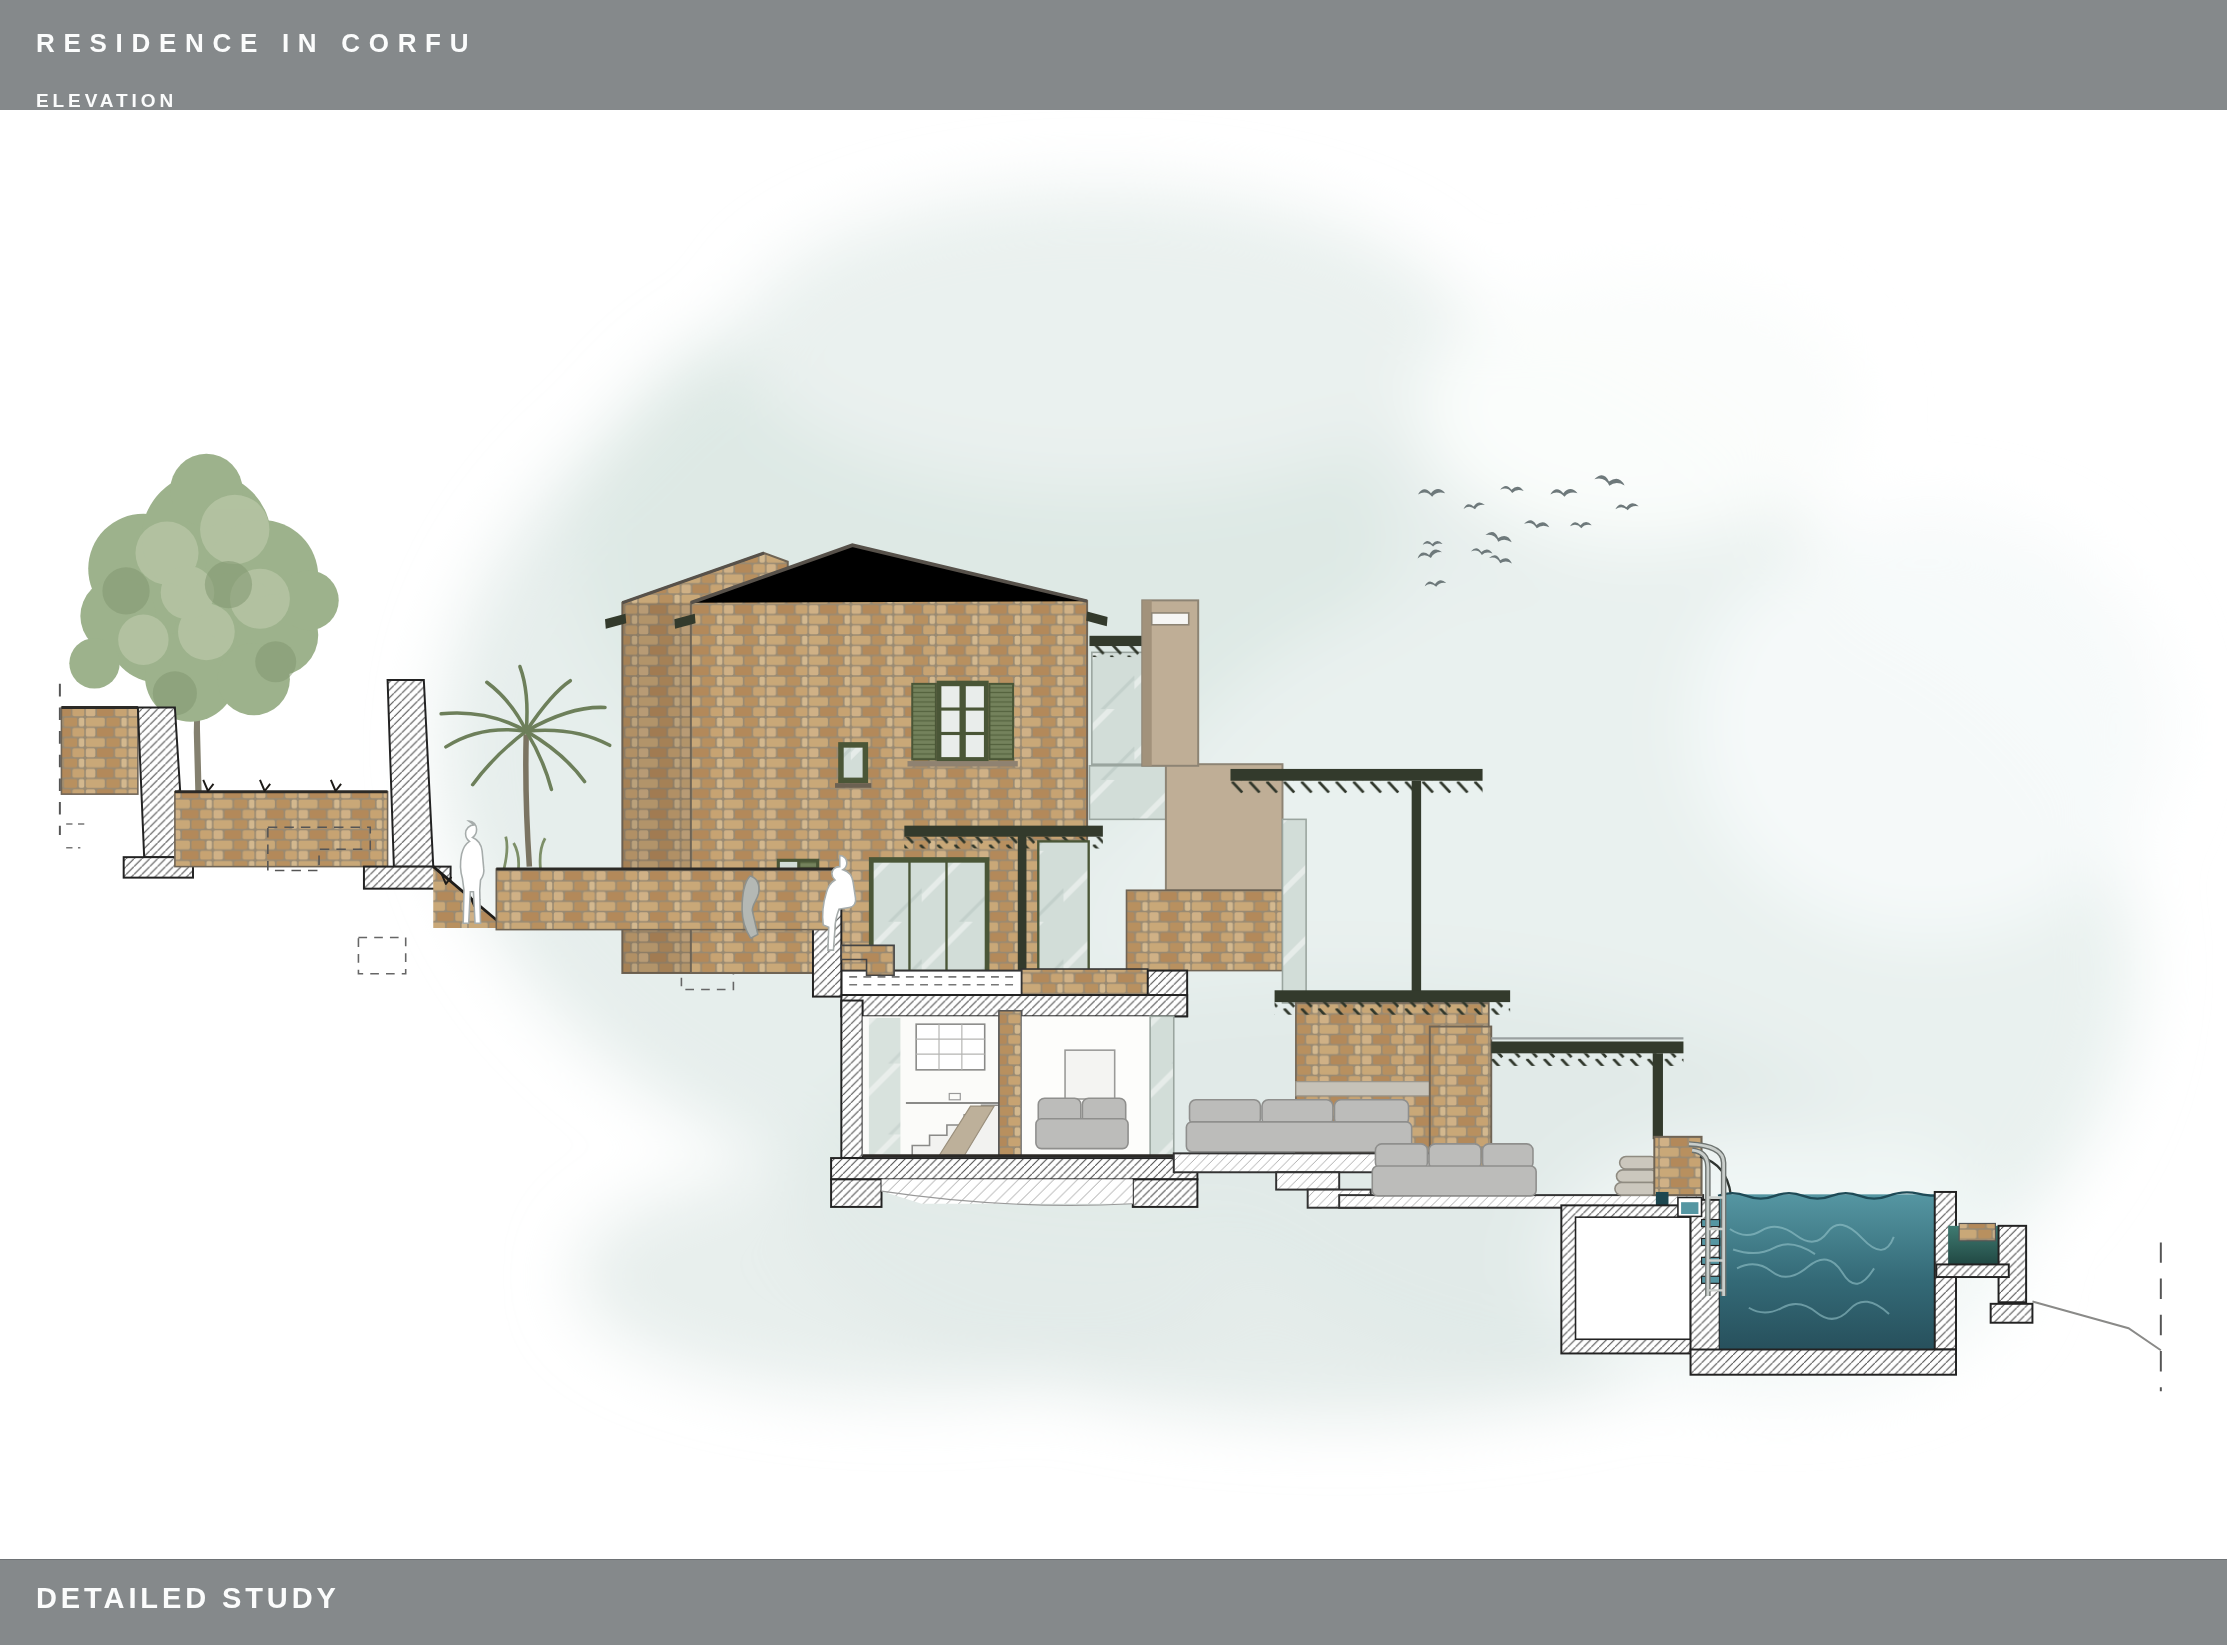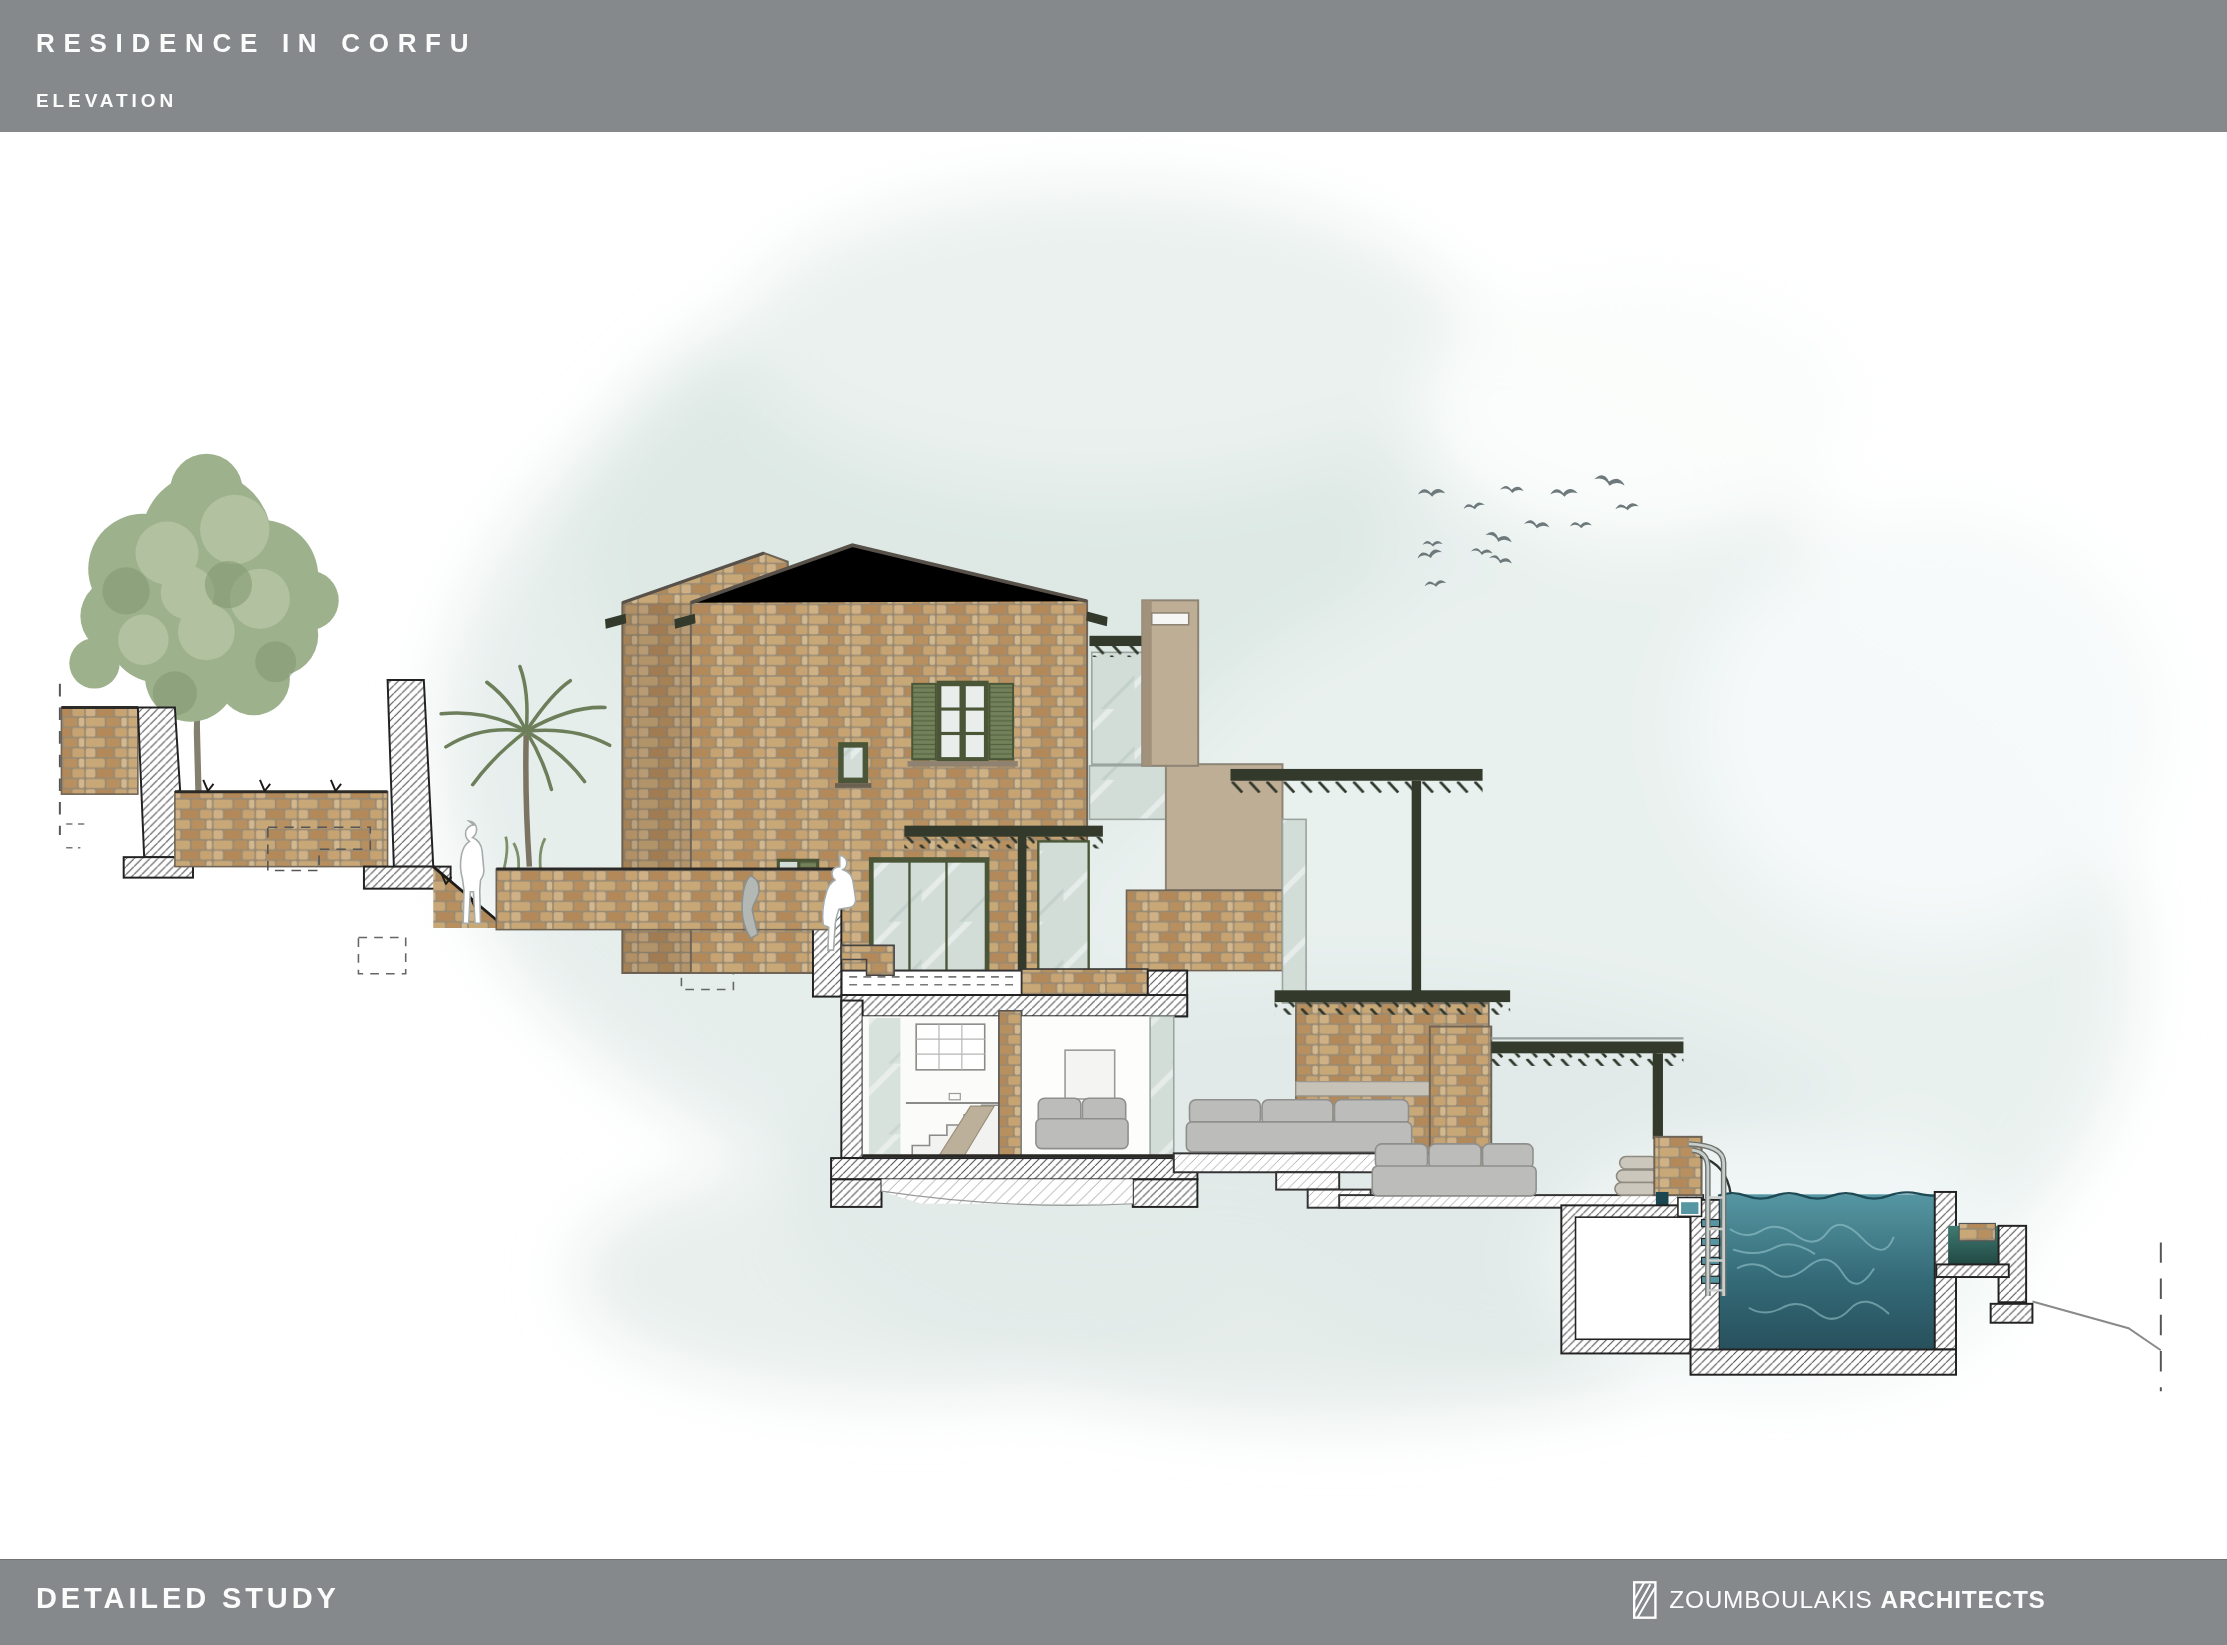--- a/index.html
+++ b/index.html
@@ -1,21 +1,21 @@
 <!DOCTYPE html>
 <html style="--bar-gray: #85898b; --bar-text: #fbfcfc; --wash: #e6eeec; --wash-deep: #dce7e4; --mortar: #998a72; --stone-edge: #6f6455; --tan-concrete: #bfae96; --tan-edge: #8d8474; --pergola-dark: #333a2c; --shutter-green: #74825c; --frame-green: #4a5637; --glass: #d2ddd8; --pool-top: #5596a2; --pool-deep: #27505c; --basin-top: #3f7b72; --basin-deep: #1f4540; --bird-gray: #6e797b; --sofa-gray: #bcbcba; --sofa-edge: #8f8f8d; --line-dark: #3e3b35; --foliage: #9db28c; --foliage-light: #b9c7a7; --foliage-dark: #83987290;font-size:12.6px"><head>
 <meta charset="utf-8">
 <style>
   html,body{margin:0;padding:0;}
   body{
     width:2227px;height:1645px;position:relative;overflow:hidden;
     background:#ffffff;font-family:"Liberation Sans",sans-serif;
   }
   .bar{position:absolute;left:0;right:0;background:var(--bar-gray);color:var(--bar-text);}
-  .bar.header{top:0;height:132px;}
+  .bar.header{top:0;height:110px;}
   .bar.footer{top:1559px;height:87px;border-top:1.6px solid #6e7275;}
   .title{
     position:absolute;left:36px;top:28px;font-size:26px;font-weight:bold;
     letter-spacing:8.7px;white-space:nowrap;
   }
   .subtitle{
     position:absolute;left:36px;top:90px;font-size:19px;font-weight:bold;
     letter-spacing:3.9px;white-space:nowrap;
   }
   .footer-left{
@@ -443,24 +443,14 @@
   </g>
 </svg>
 
 <header class="bar header">
   <div class="title">RESIDENCE IN CORFU</div>
   <div class="subtitle">ELEVATION</div>
 </header>
 
 <footer class="bar footer">
   <div class="footer-left">DETAILED STUDY</div>
-  <div class="brand">
-    <svg class="logo" viewBox="0 0 30 48" xmlns="http://www.w3.org/2000/svg">
-      <rect x="1.5" y="1.5" width="27" height="45" fill="none" stroke="#ffffff" stroke-width="3"></rect>
-      <path d="M2,40 L22,4 M6,46 L28,8 M-2,30 L14,2" stroke="#ffffff" stroke-width="2.5"></path>
-    </svg>
-    <div class="brand-text">
-      <span class="brand-name">ZOUMBOULAKIS</span>
-      <span class="brand-suffix">ARCHITECTS</span>
-    </div>
-  </div>
 </footer>
 
 
 </body></html>

